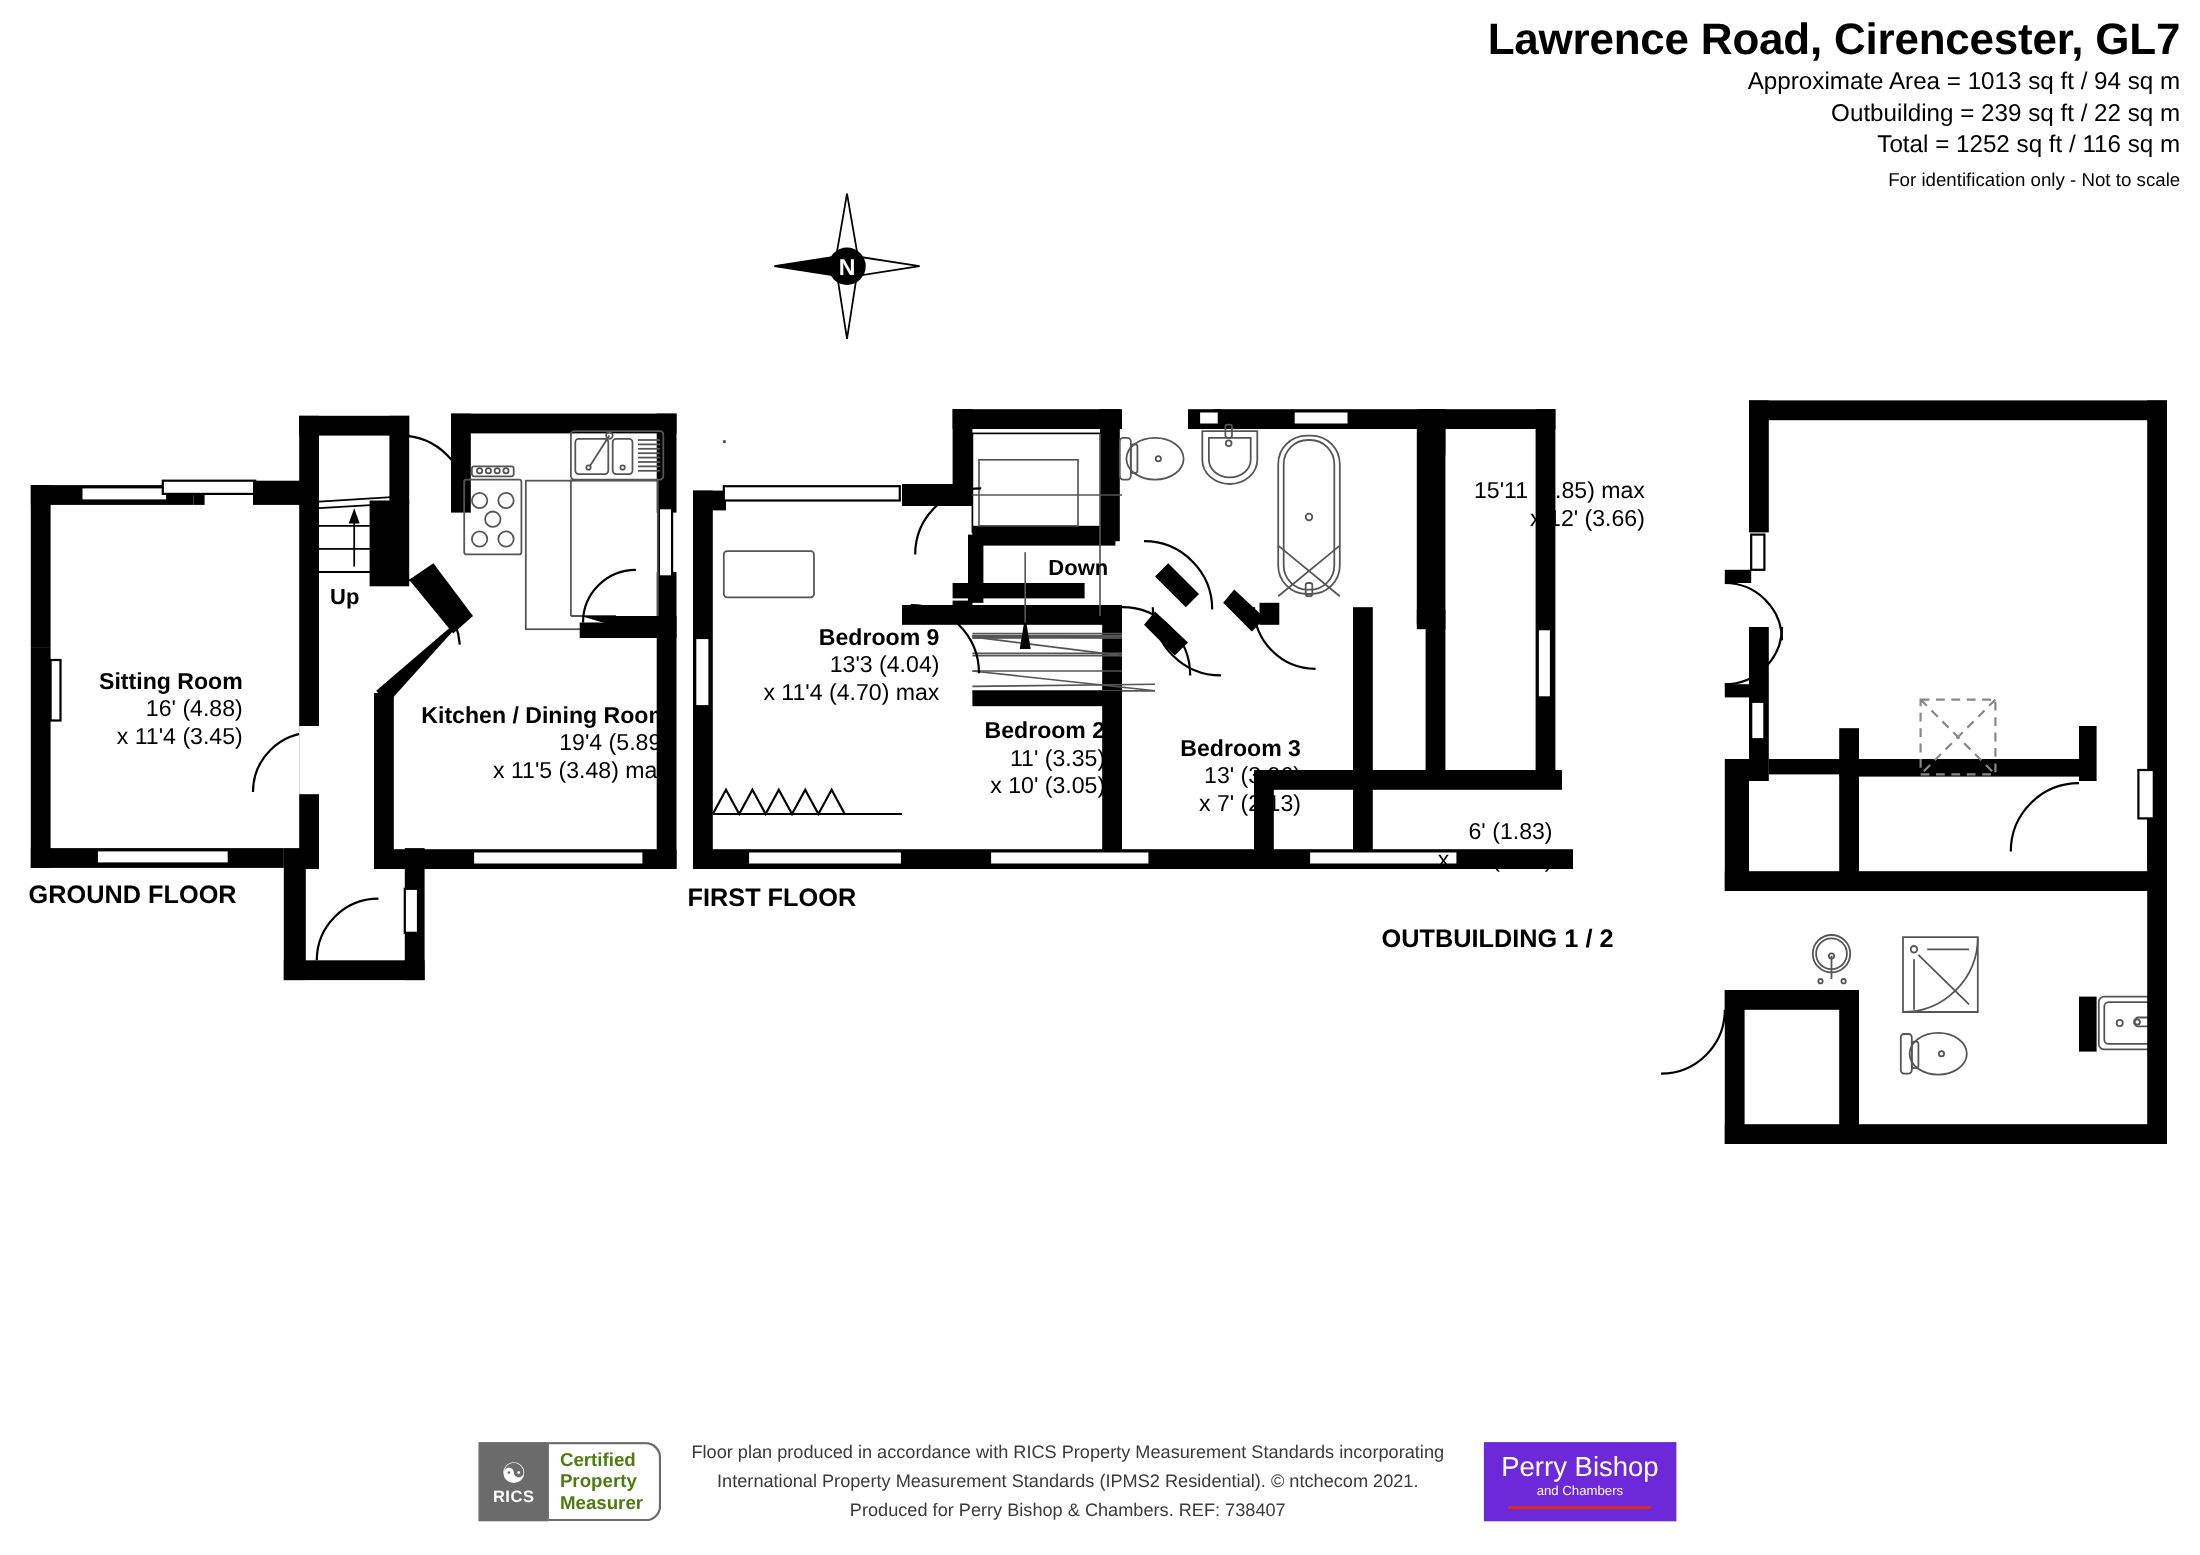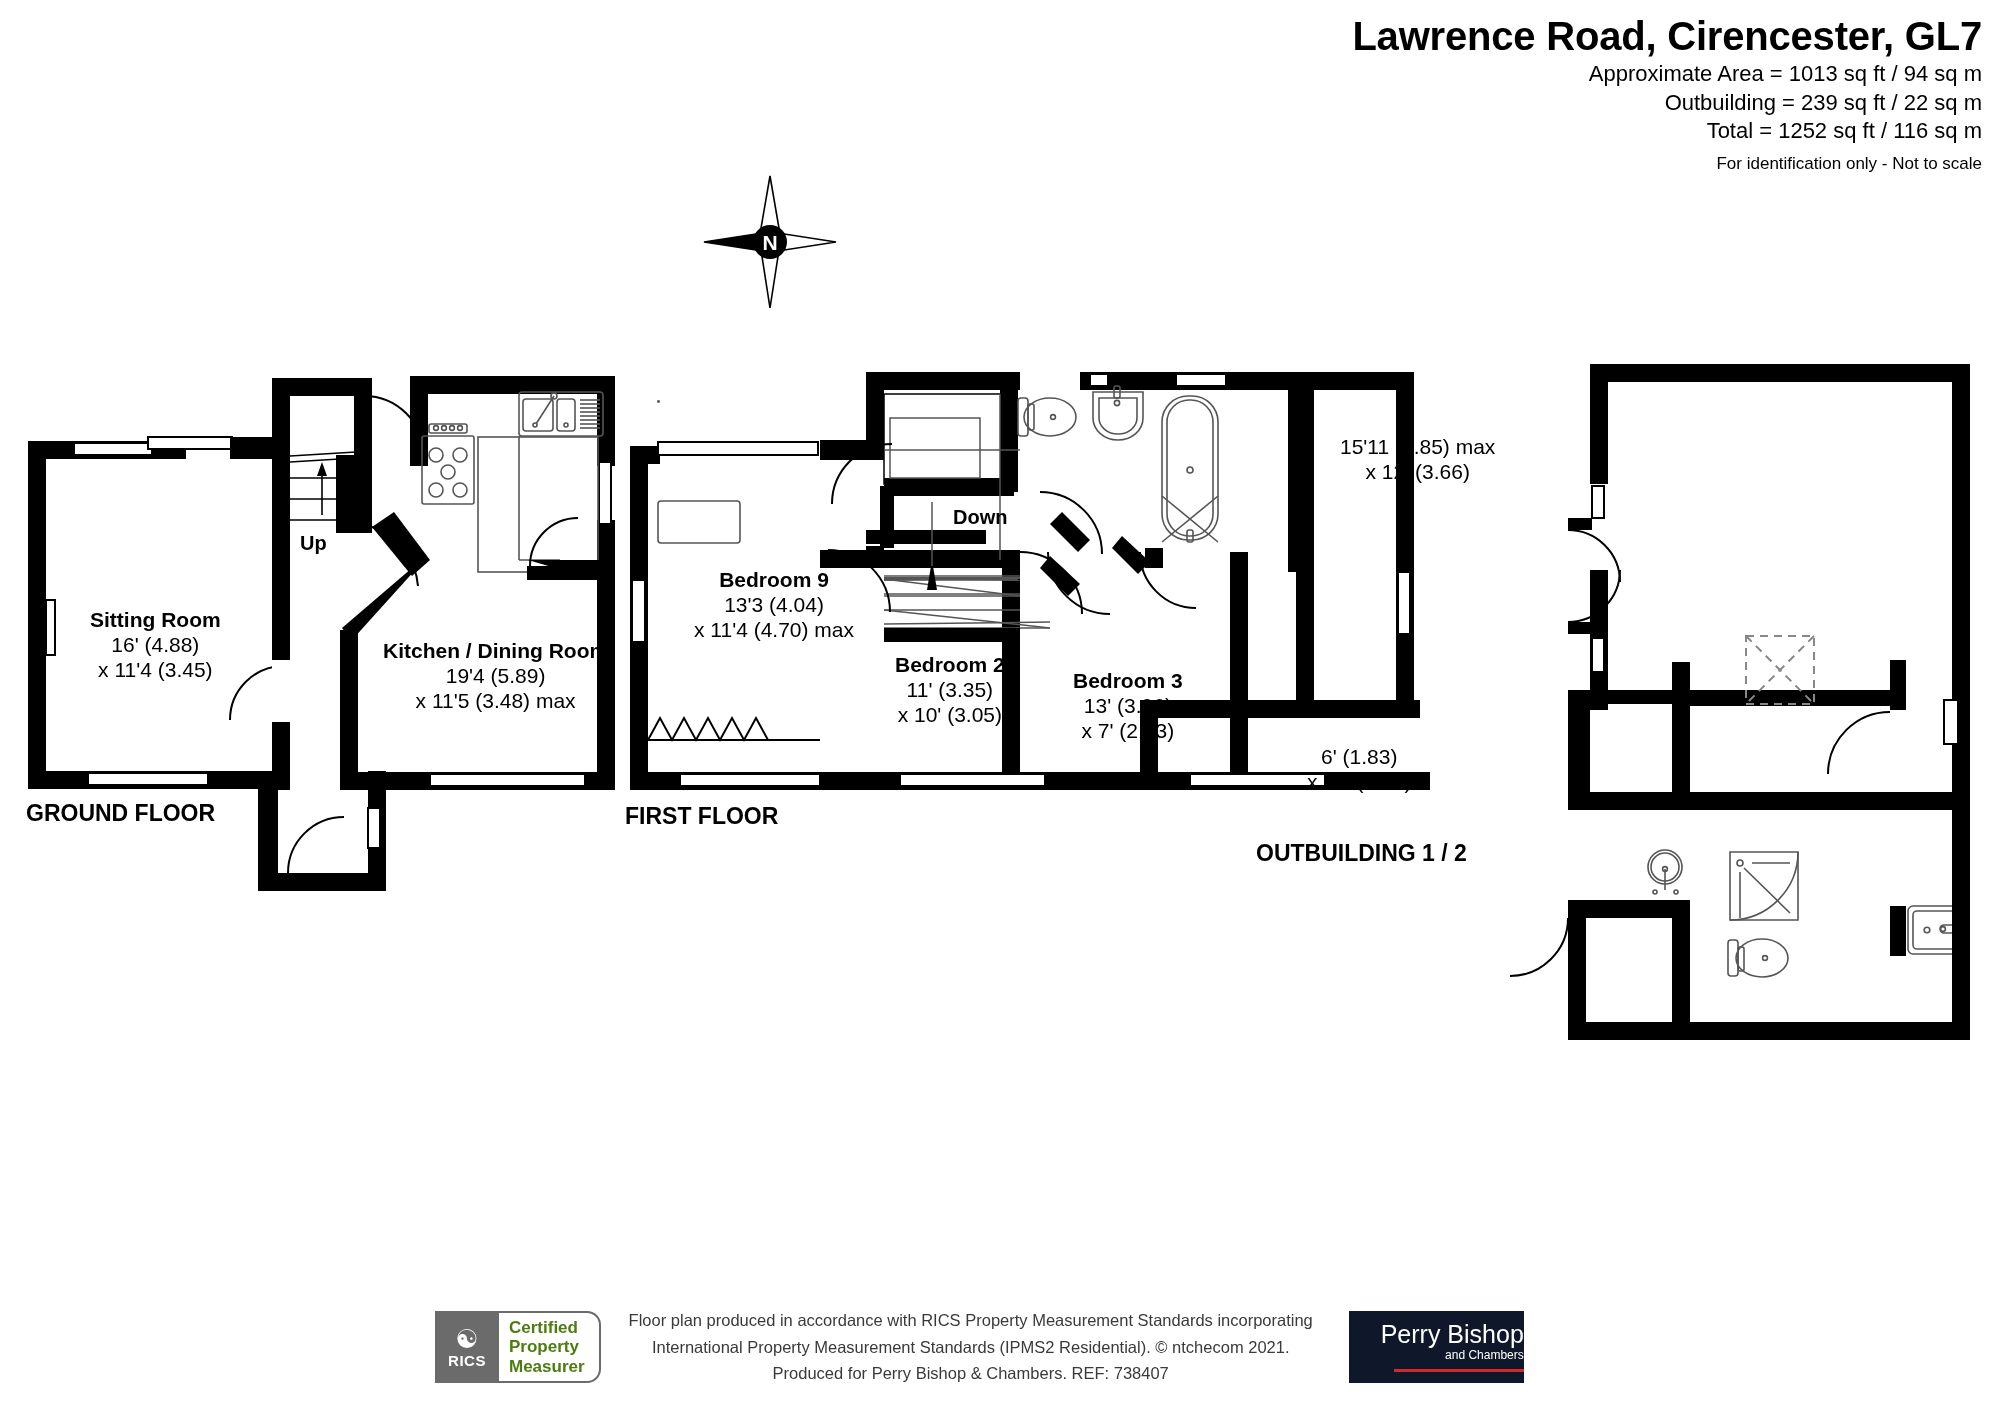--- a/index.html
+++ b/index.html
@@ -12,40 +12,40 @@
   .area-line{font-size:22px;line-height:1.17;margin-top:3px;}
   #notice{font-size:17px;margin-top:10px;}
 
   
   #compass{position:absolute;left:700px;top:172px;width:140px;height:140px;}
 
   
   #plan{position:absolute;left:0;top:0;width:2000px;height:1414px;}
 
   
-  .lbl{position:absolute;text-align:center;line-height:1.2;white-space:nowrap;}
+  .lbl{position:absolute;text-align:right;line-height:1.2;white-space:nowrap;}
   .lbl .nm{font-size:21px;font-weight:bold;}
   .lbl .dim{font-size:21px;}
   .floorttl{position:absolute;font-size:23px;font-weight:bold;}
   .dirlbl{position:absolute;font-size:20px;font-weight:bold;}
 
   
   #footer{position:absolute;left:435px;top:1307px;display:flex;align-items:center;}
   #rics{display:flex;align-items:stretch;height:72px;}
   #rics-left{background:#6b6b6b;width:64px;display:flex;flex-direction:column;
              align-items:center;justify-content:center;color:#fff;}
   #rics-left .globe{font-size:26px;line-height:1;}
   #rics-left .rics-word{font-size:15px;font-weight:bold;letter-spacing:.5px;}
   #rics-right{border:2px solid #6b6b6b;border-left:none;border-radius:0 14px 14px 0;
               padding:3px 14px 3px 10px;display:flex;flex-direction:column;
               justify-content:center;color:#4d7c0f;}
   #rics-right div{font-size:17px;font-weight:bold;line-height:1.16;}
   #discl{margin-left:28px;font-size:16.5px;color:#3a3a3a;line-height:1.62;text-align:center;}
-  #brand{margin-left:36px;background:#0f172a;width:175px;height:72px;
-         display:flex;flex-direction:column;align-items:flex-end;justify-content:center;}
+  #brand{margin-left:36px;background:#6d28d9;width:175px;height:72px;
+         display:flex;flex-direction:column;align-items:center;justify-content:center;}
   #brand .b1{color:#fff;font-size:25px;line-height:1;}
   #brand .b2{color:#fff;font-size:12px;margin-top:1px;}
   #brand .rule{width:130px;height:3px;background:#d22a2a;margin-top:7px;}
 </style>
 </head>
 <body>
 
 <div id="header">
   <div id="title">Lawrence Road, Cirencester, GL7</div>
   <div class="area-line">Approximate Area = 1013 sq ft / 94 sq m</div>

